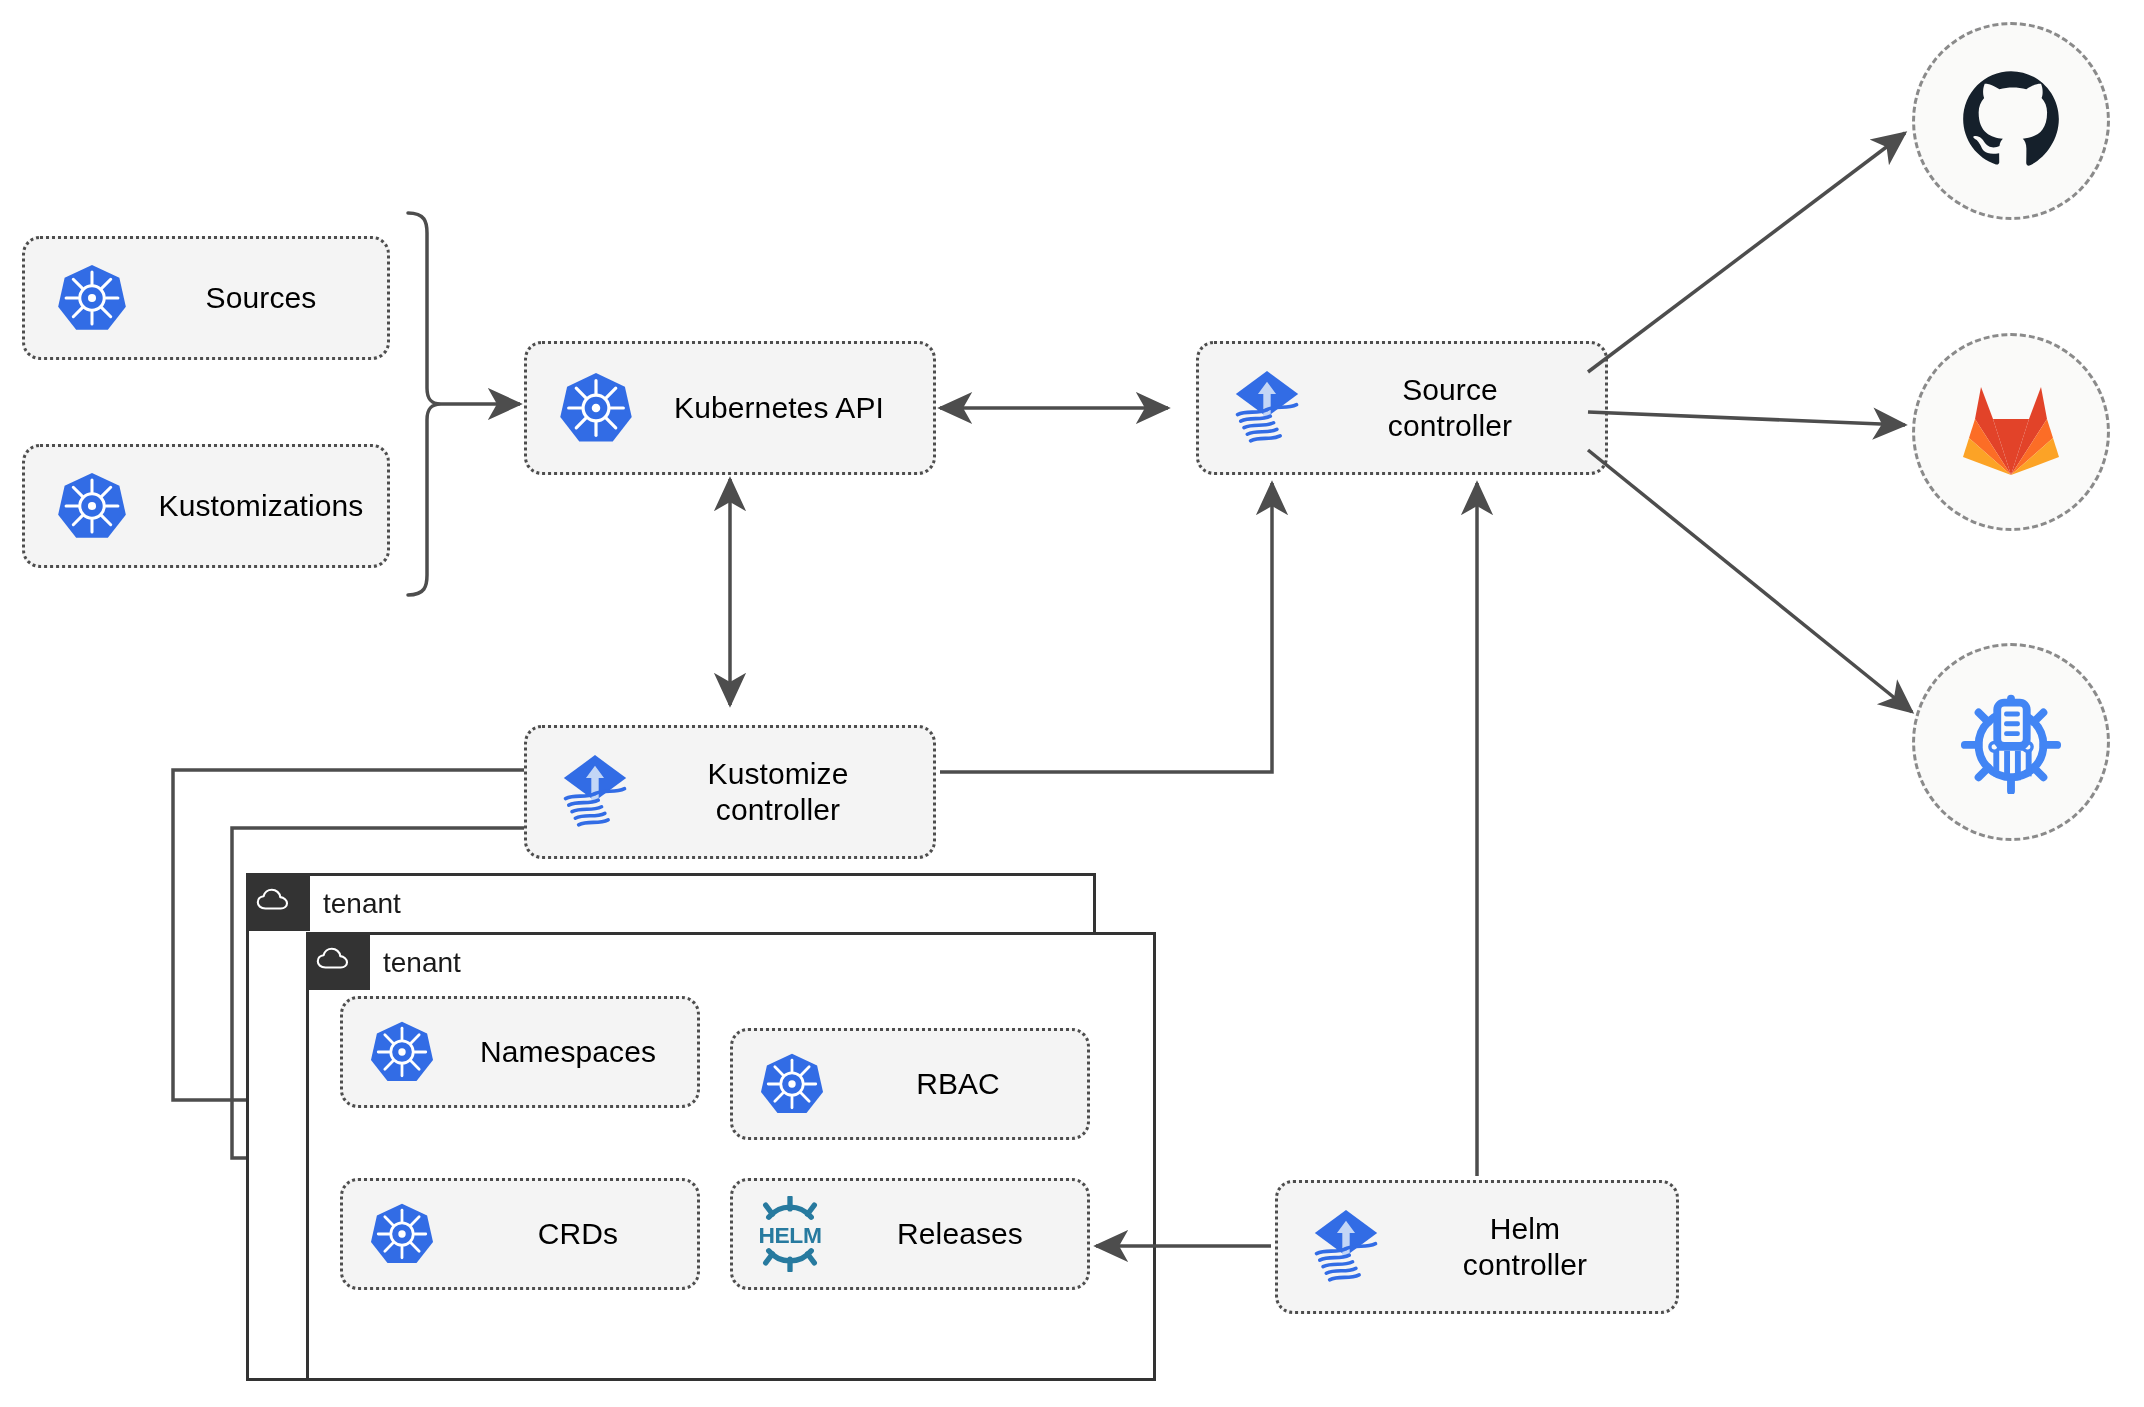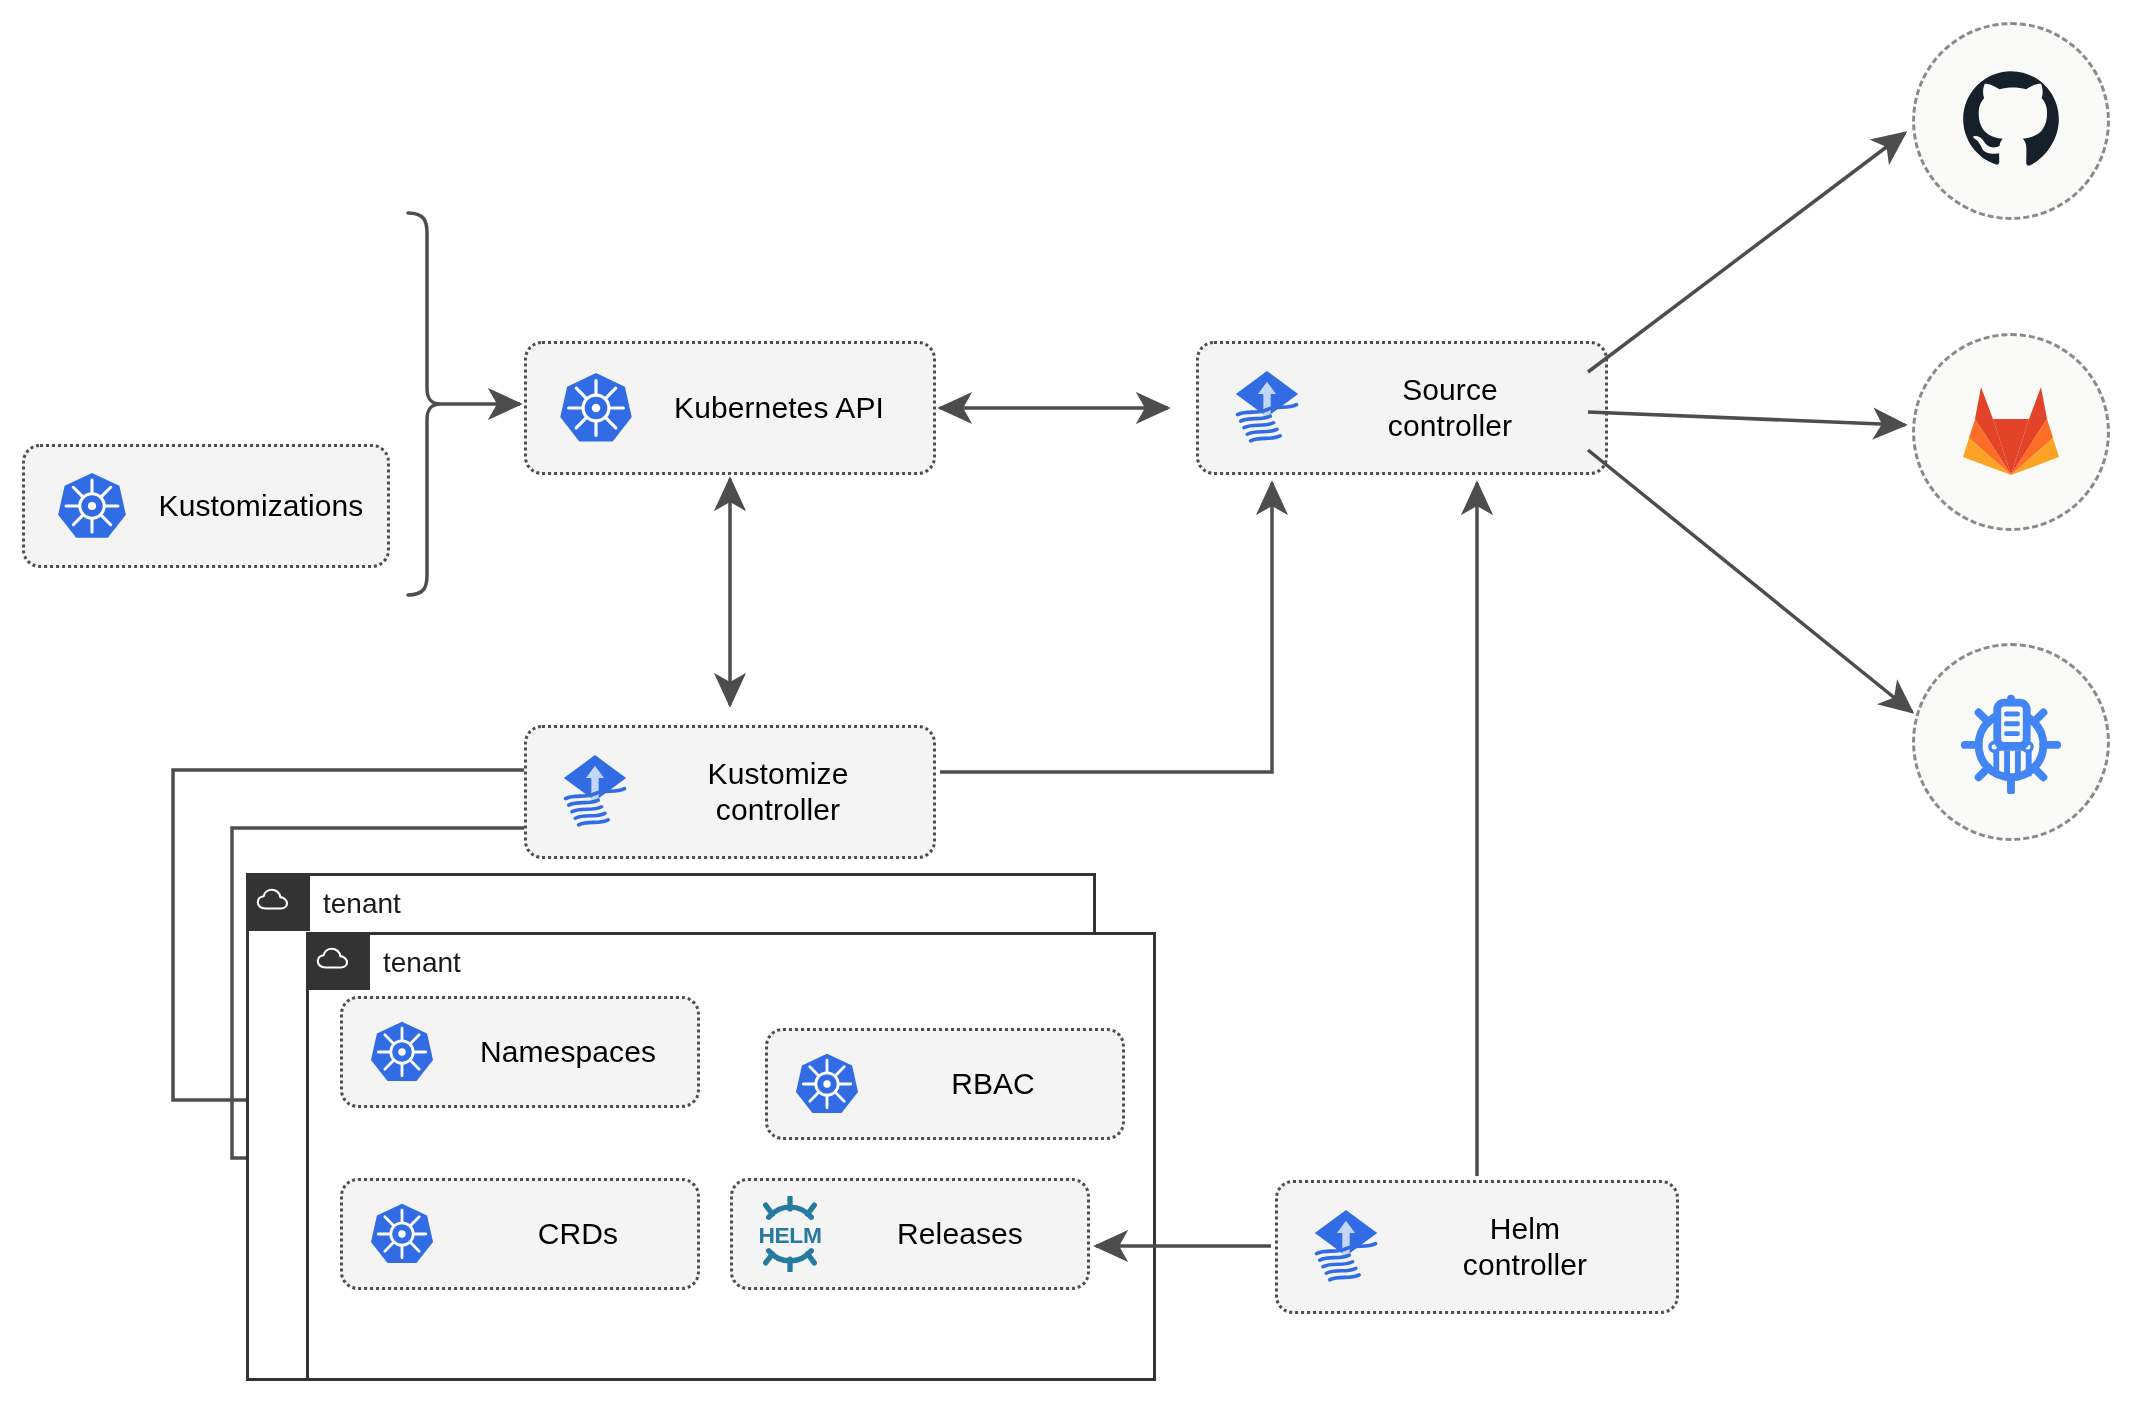--- a/index.html
+++ b/index.html
@@ -127,21 +127,21 @@
           <line x1="63" y1="63" x2="76" y2="76"></line>
           <line x1="76" y1="24" x2="63" y2="37"></line>
           <line x1="37" y1="63" x2="24" y2="76"></line>
         </g>
         <circle cx="50" cy="50" r="5.6" fill="#ffffff"></circle>
       </svg>
     </span>
     <span class="lbl">Namespaces</span>
   </div>
 
-  <div class="node" style="left:765px;top:1028px;width:360px;height:112px;">
+  <div class="node" style="left:730px;top:1028px;width:360px;height:112px;">
     <span class="ico" style="width:74px;margin-left:22px;">
       <svg width="66" height="66" viewBox="0 0 100 100" aria-hidden="true">
         <path d="M50 4 L88 22 L97 62 L72 94 L28 94 L3 62 L12 22 Z" fill="#326ce5"></path>
         <g fill="none" stroke="#ffffff" stroke-width="4.2" stroke-linecap="round">
           <circle cx="50" cy="50" r="17"></circle>
           <line x1="50" y1="14" x2="50" y2="31"></line>
             <line x1="50" y1="69" x2="50" y2="86"></line>
           <line x1="14" y1="50" x2="31" y2="50"></line>
             <line x1="69" y1="50" x2="86" y2="50"></line>
           <line x1="24" y1="24" x2="37" y2="37"></line>
@@ -188,20 +188,40 @@
           <line x1="84" y1="12" x2="75" y2="24"></line>
           <line x1="20" y1="88" x2="29" y2="76"></line>
           <line x1="84" y1="88" x2="75" y2="76"></line>
         </g>
         <text x="52" y="62" text-anchor="middle" font-family="Liberation Sans, sans-serif" font-size="30" font-weight="bold" fill="#277a9f" letter-spacing="-0.5">HELM</text>
       </svg>
     </span>
     <span class="lbl">Releases</span>
   </div>
 
+  <div class="node" style="left:22px;top:236px;width:368px;height:124px;">
+    <span class="ico" style="width:86px;margin-left:24px;">
+      <svg width="72" height="72" viewBox="0 0 100 100" aria-hidden="true">
+        <path d="M50 4 L88 22 L97 62 L72 94 L28 94 L3 62 L12 22 Z" fill="#326ce5"></path>
+        <g fill="none" stroke="#ffffff" stroke-width="4.2" stroke-linecap="round">
+          <circle cx="50" cy="50" r="17"></circle>
+          <line x1="50" y1="14" x2="50" y2="31"></line>
+            <line x1="50" y1="69" x2="50" y2="86"></line>
+          <line x1="14" y1="50" x2="31" y2="50"></line>
+            <line x1="69" y1="50" x2="86" y2="50"></line>
+          <line x1="24" y1="24" x2="37" y2="37"></line>
+            <line x1="63" y1="63" x2="76" y2="76"></line>
+          <line x1="76" y1="24" x2="63" y2="37"></line>
+            <line x1="37" y1="63" x2="24" y2="76"></line>
+        </g>
+        <circle cx="50" cy="50" r="5.6" fill="#ffffff"></circle>
+      </svg>
+    </span>
+    <span class="lbl">Sources</span>
+  </div>
 
   <div class="node" style="left:22px;top:444px;width:368px;height:124px;">
     <span class="ico" style="width:86px;margin-left:24px;">
       <svg width="72" height="72" viewBox="0 0 100 100" aria-hidden="true">
         <path d="M50 4 L88 22 L97 62 L72 94 L28 94 L3 62 L12 22 Z" fill="#326ce5"></path>
         <g fill="none" stroke="#ffffff" stroke-width="4.2" stroke-linecap="round">
           <circle cx="50" cy="50" r="17"></circle>
           <line x1="50" y1="14" x2="50" y2="31"></line>
             <line x1="50" y1="69" x2="50" y2="86"></line>
           <line x1="14" y1="50" x2="31" y2="50"></line>

